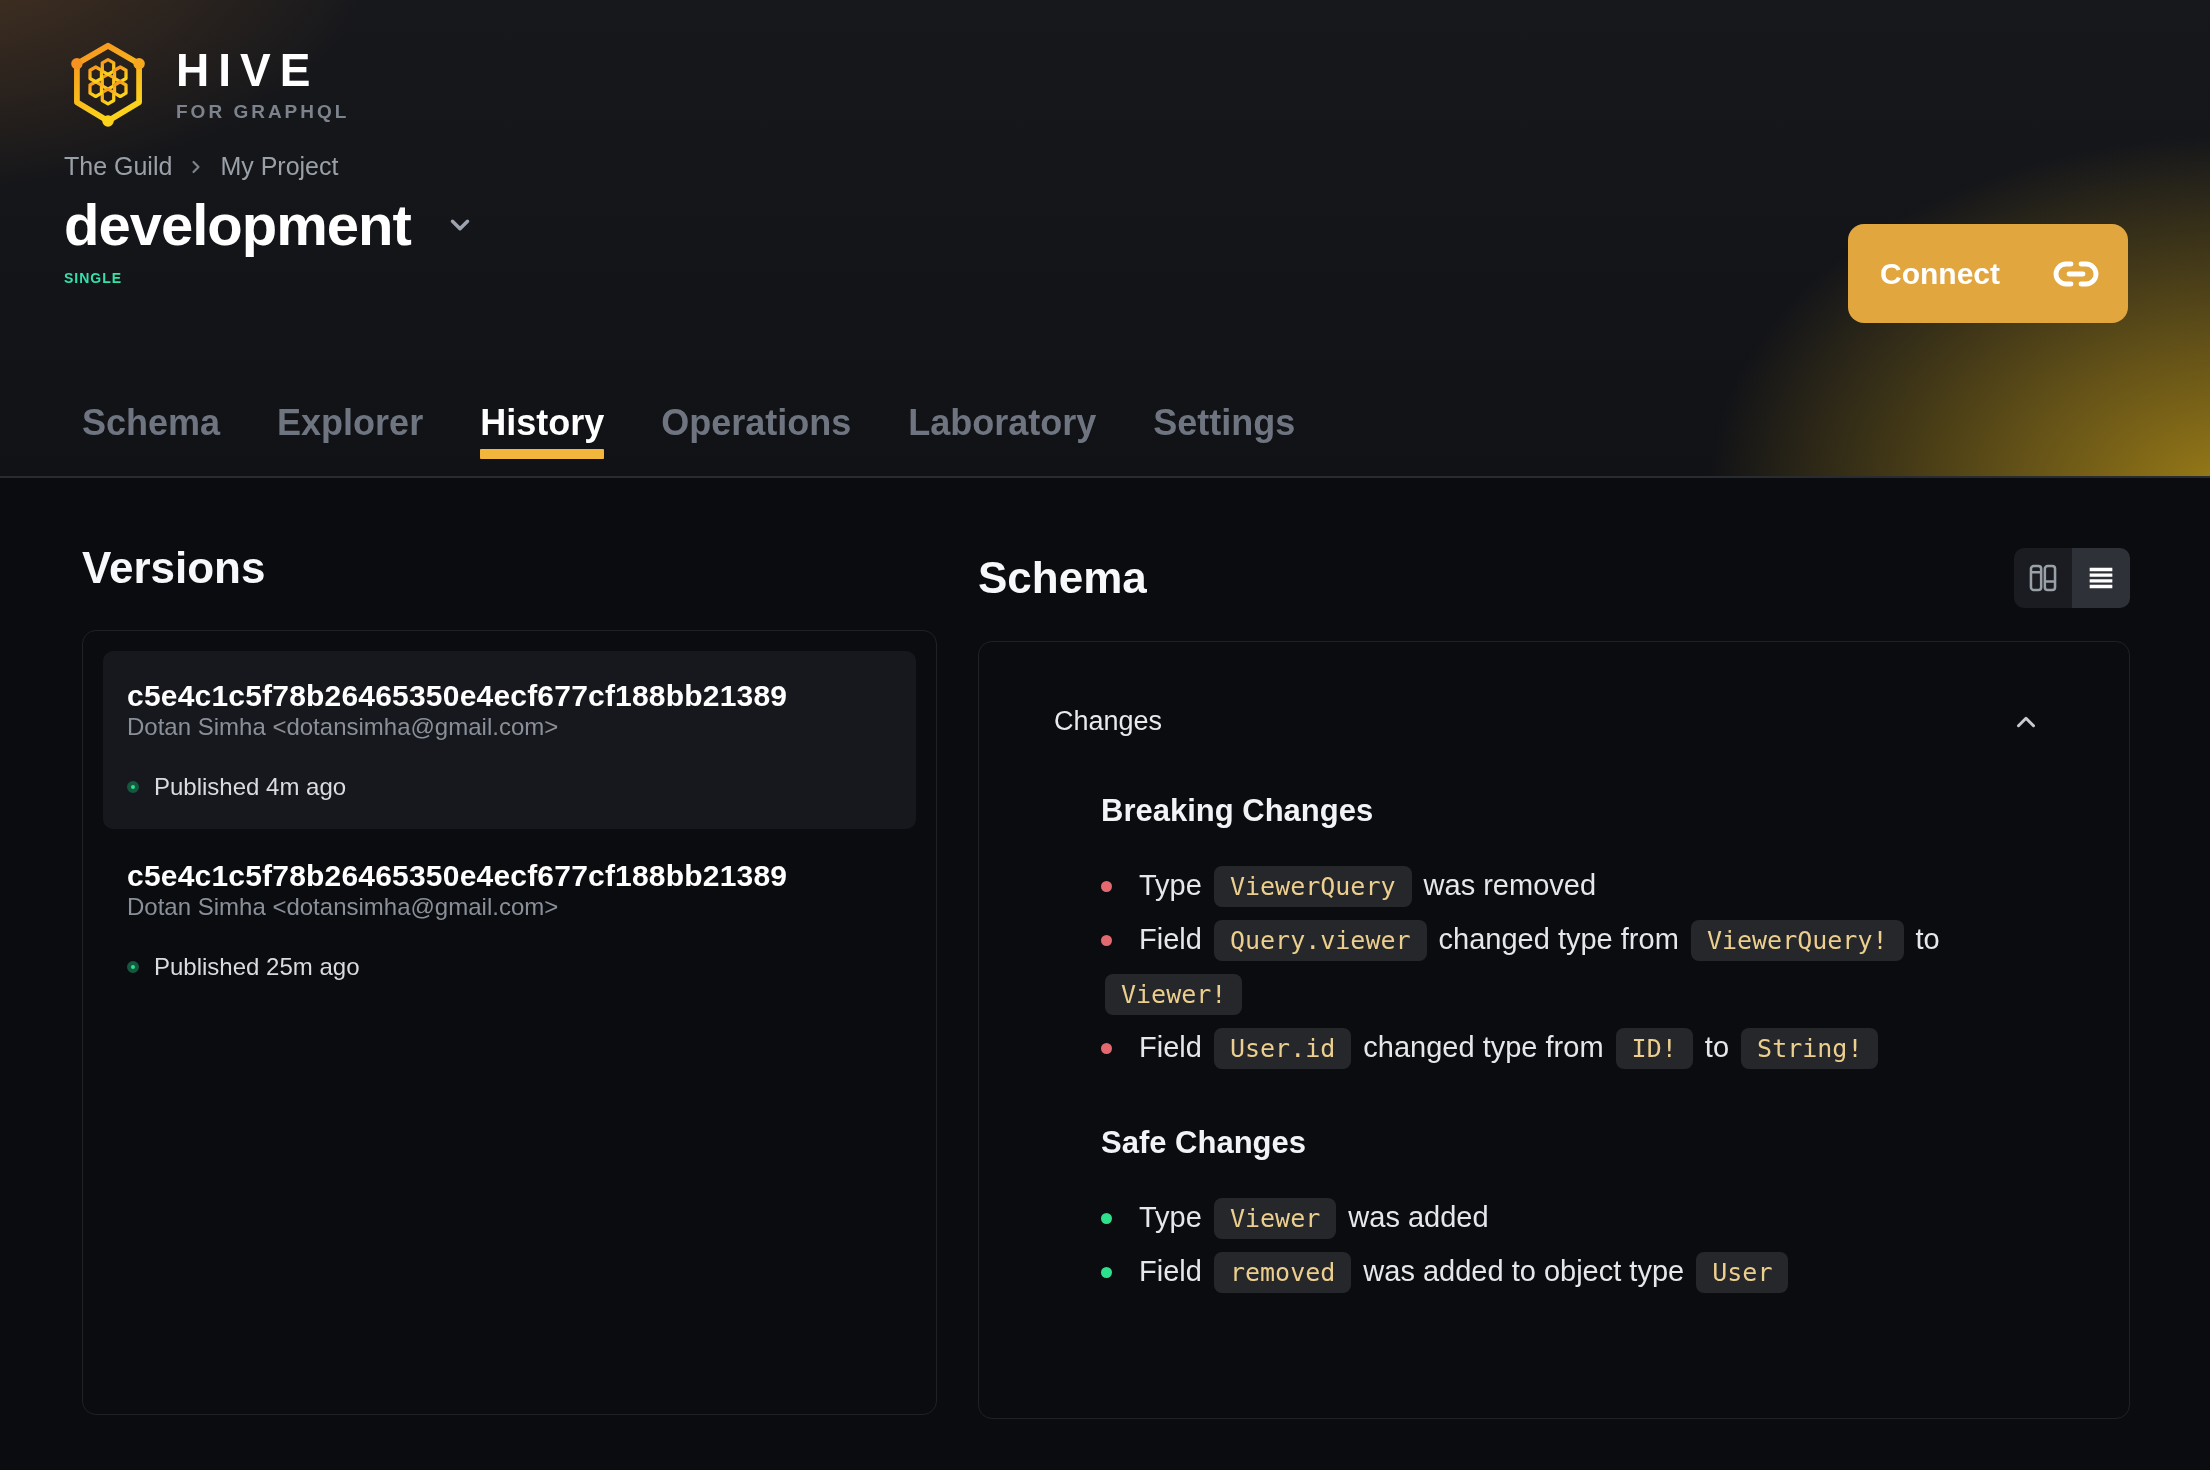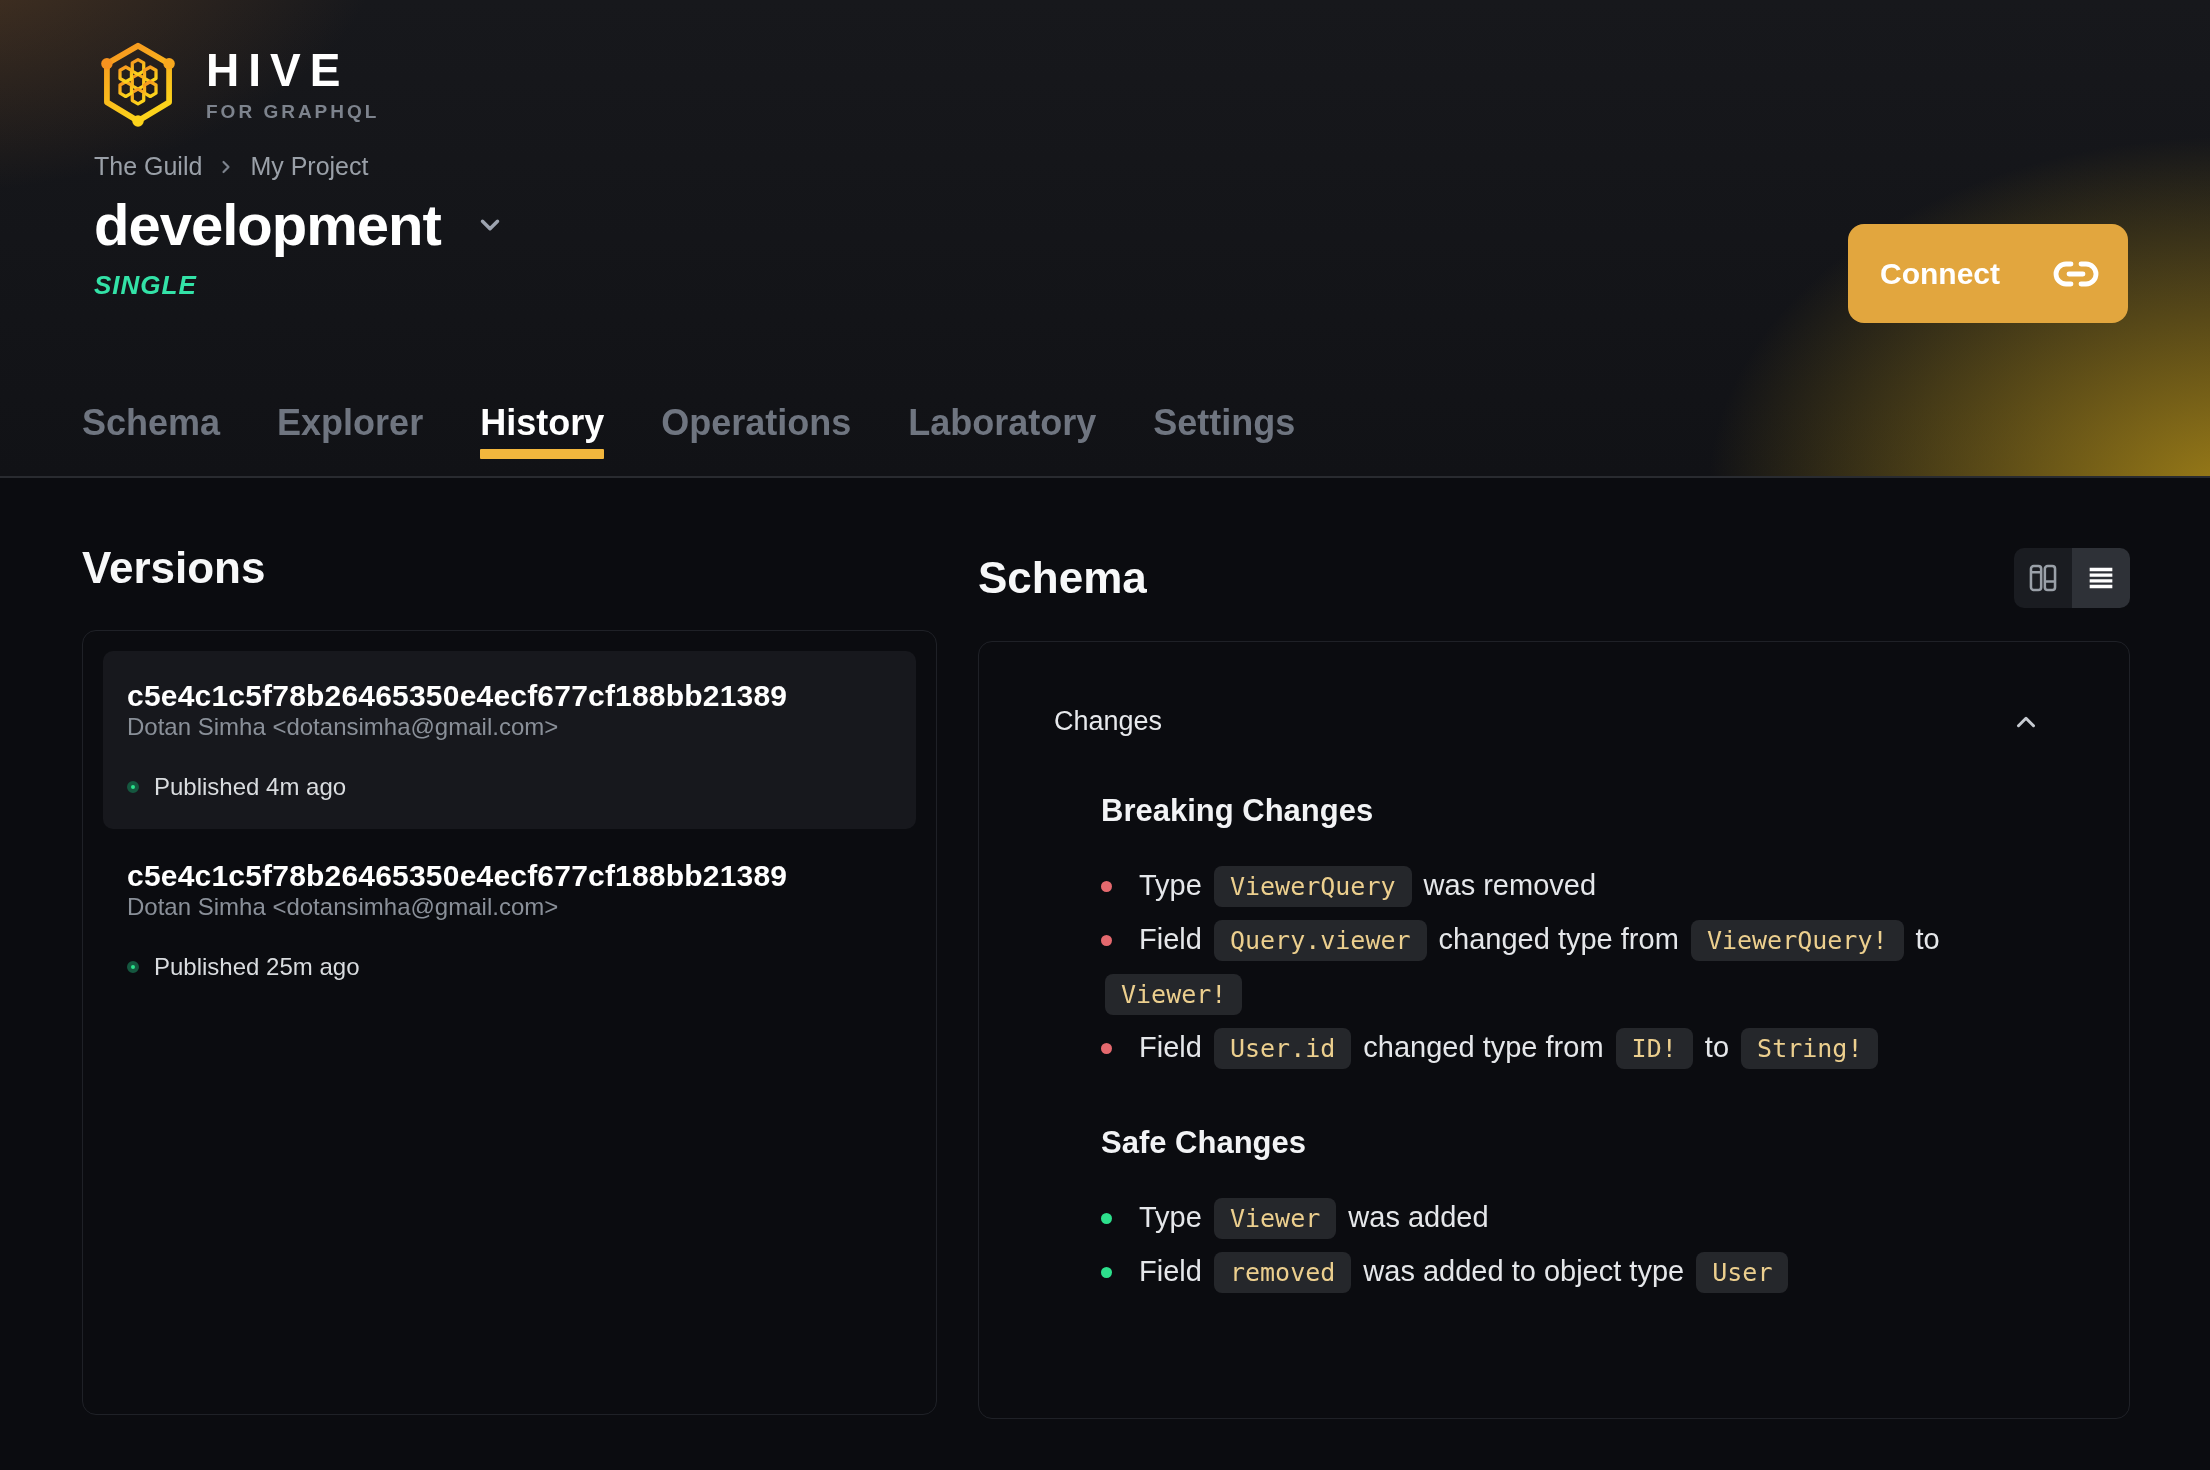--- a/index.html
+++ b/index.html
@@ -8,41 +8,41 @@
     font-family:"Liberation Sans", sans-serif;
     background:#0b0c10;
     color:#e5e7ea;
     overflow:hidden;
   }
 
   
   header {
     position:relative;
     height:478px;
-    padding-left:94px;
+    padding-left:64px;
     border-bottom:2px solid #292b30;
     background:
       radial-gradient(820px 560px at 101% 104%, rgba(187,149,24,0.82), rgba(187,149,24,0) 64%),
       radial-gradient(760px 420px at -4% -14%, rgba(122,80,40,0.55), rgba(122,80,40,0) 62%),
       linear-gradient(#17181c,#111216);
   }
   .logo-row { display:flex; align-items:center; padding-top:40px; }
   .logo-svg { width:88px; height:90px; }
   .brand-text { margin-left:24px; }
   .brand-name { color:#ffffff; font-size:46px; font-weight:bold; letter-spacing:9px; line-height:1; }
   .brand-tagline { color:#7d838d; font-size:19px; font-weight:bold; letter-spacing:3px; margin-top:8px; }
 
   .breadcrumb { display:flex; align-items:center; gap:14px; margin-top:22px; font-size:25px; color:#9aa0a8; }
   .crumb { cursor:pointer; }
   .crumb-sep { width:20px; height:20px; }
 
   .title-row { display:flex; align-items:center; gap:34px; margin-top:10px; }
   .page-title { color:#fff; font-size:58px; font-weight:bold; letter-spacing:-1px; }
   .title-caret { width:30px; height:30px; }
-  .target-badge { margin-top:12px; font-size:26px; font-weight:bold; letter-spacing:1px; color:#33e2a7;font-style:italic; }
+  .target-badge { margin-top:12px; font-size:14px; font-weight:bold; letter-spacing:1px; color:#33e2a7; }
 
   .connect-btn {
     position:absolute; top:224px; right:82px;
     width:280px; height:99px;
     background:#e2a63e; border:none; border-radius:16px;
     display:flex; align-items:center; justify-content:space-between;
     padding:0 26px 0 32px; cursor:pointer;
   }
   .connect-label { color:#fff; font-size:30px; font-weight:bold; }
   .connect-icon { width:52px; height:48px; }

